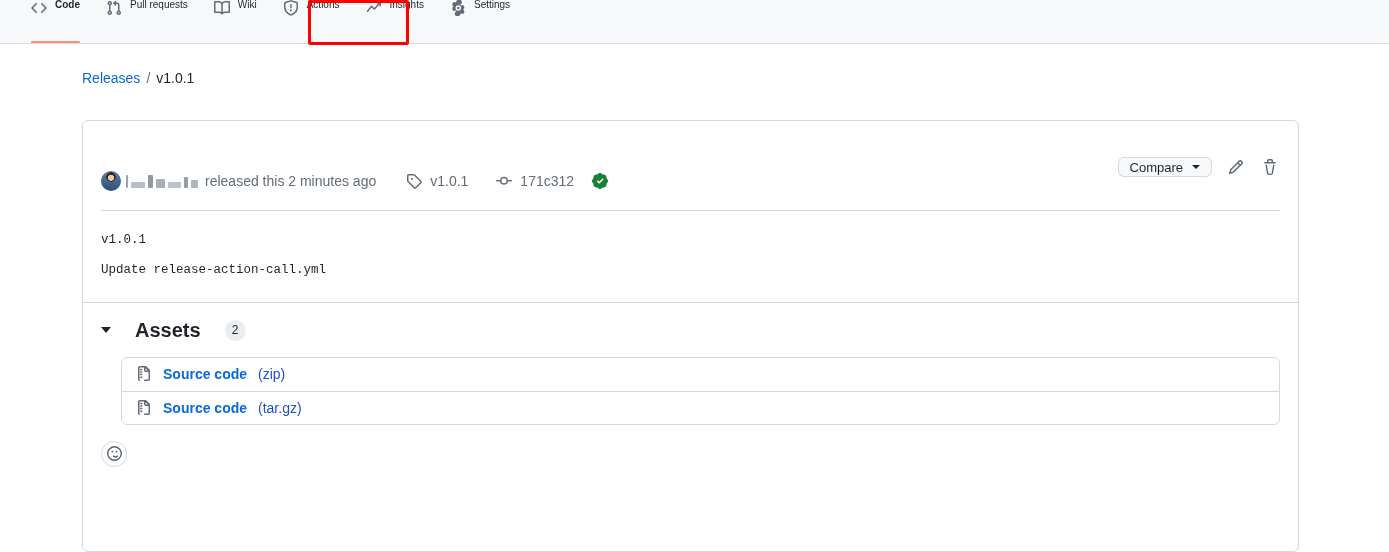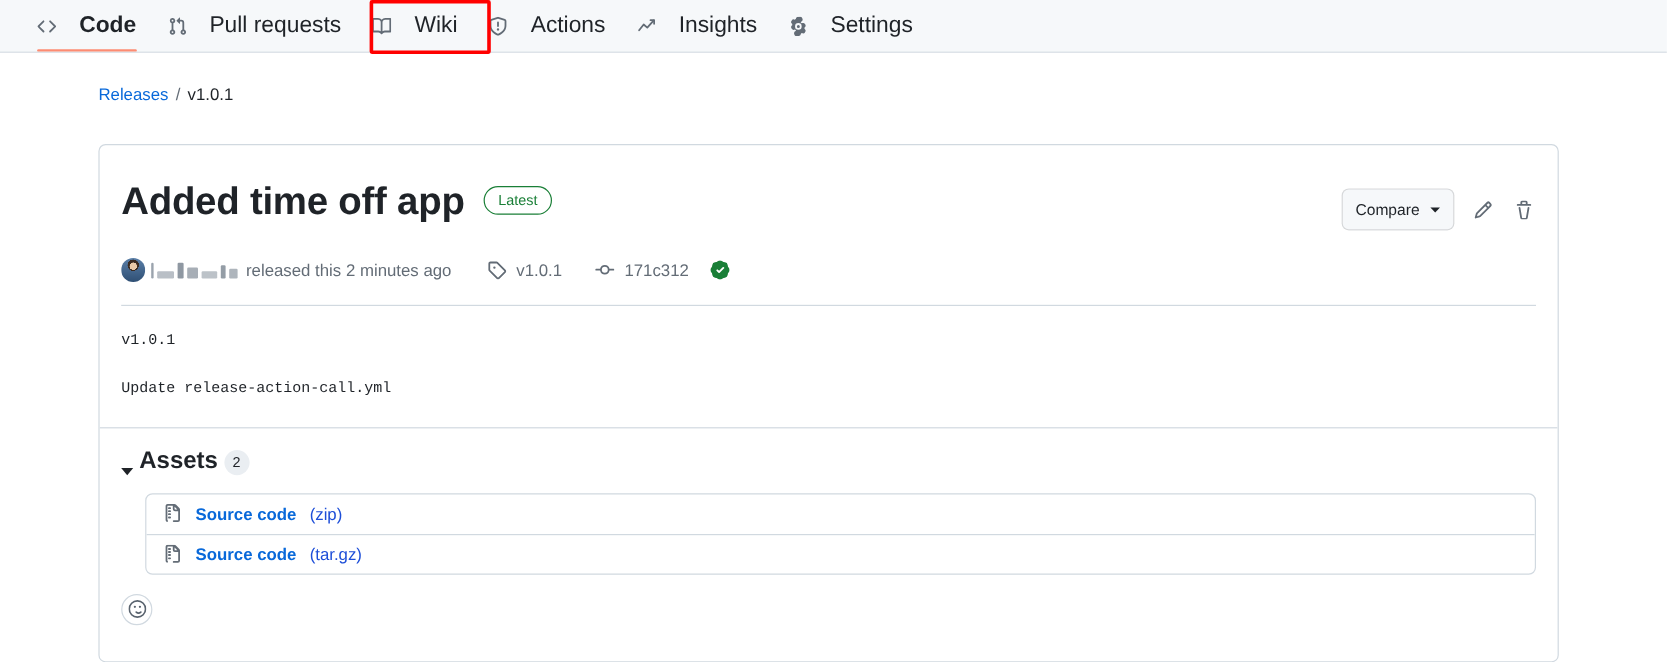--- a/index.html
+++ b/index.html
@@ -20,25 +20,25 @@
   }
   #nav-list {
     display: flex; align-items: center;
     height: 43px;
     padding-left: 18px;
     gap: 0px;
     list-style: none;
   }
   .nav-item {
     position: relative;
-    display: flex; align-items: center;
-    gap: 19px;
+    display: flex; align-items: flex-start;
+    gap: 8px;
     height: 43px;
     padding: 0 13px;
-    font-size: 19px;
+    font-size: 10px;
     color: #1f2328;
     cursor: pointer;
     white-space: nowrap;
   }
   .nav-item .nav-label { line-height: 1; }
   .nav-item.active .nav-label { font-weight: bold; }
   .nav-item.active::after {
     content: "";
     position: absolute;
     left: 13px; right: 13px; bottom: 0;
@@ -114,21 +114,21 @@
   }
 
   
   #header-actions {
     position: absolute;
     right: 18px; top: 36px;
     display: flex; align-items: center; gap: 14px;
   }
   #compare-button {
     display: inline-flex; align-items: center; gap: 9px;
-    height: 35px;
+    height: 20px;
     padding: 0 11px;
     background: #f6f8fa;
     border: 1px solid rgba(31,35,40,0.15);
     border-radius: 6px;
     font-size: 13px;
     color: #1f2328;
     cursor: pointer;
   }
   .caret-down {
     width: 0; height: 0;
@@ -195,29 +195,29 @@
   }
 
   
   #release-body {
     padding: 20px 18px 22px 18px;
     font-family: "Liberation Mono", "DejaVu Sans Mono", monospace;
     font-size: 12.5px;
     color: #1f2328;
     line-height: 1.5;
   }
-  #release-body p + p { margin-top: 21px; }
+  #release-body p + p { margin-top: 11px; }
 
   
   #assets-section {
     border-top: 1px solid #d1d9e0;
     padding: 16px 18px 18px 18px;
   }
   #assets-header {
-    display: flex; align-items: flex-end; gap: 5px;
+    display: flex; align-items: center; gap: 24px;
     cursor: pointer;
   }
   #assets-caret {
     width: 0; height: 0;
     border-left: 5px solid transparent;
     border-right: 5px solid transparent;
     border-top: 6px solid #1f2328;
   }
   #assets-label { font-size: 20px; font-weight: bold; color: #1f2328; }
   #assets-count {
@@ -335,24 +335,20 @@
 <div id="breadcrumb">
   <a class="crumb-link">Releases</a>
   <span class="crumb-sep">/</span>
   <span class="crumb-current">v1.0.1</span>
 </div>
 
 <section id="release-card">
 
   <div id="release-header">
 
-    <div id="title-row">
-      <h1 id="release-title">Added time off app</h1>
-      <span id="latest-badge">Latest</span>
-    </div>
 
     <div id="header-actions">
       <button id="compare-button">
         <span>Compare</span>
         <span class="caret-down"></span>
       </button>
       <span class="icon-button">
         <svg width="16" height="16" viewBox="0 0 16 16" fill="currentColor">
             <path d="M11.013 1.427a1.75 1.75 0 0 1 2.474 0l1.086 1.086a1.75 1.75 0 0 1 0 2.474l-8.61 8.61c-.21.21-.47.364-.756.445l-3.251.93a.75.75 0 0 1-.927-.928l.929-3.25c.081-.286.235-.547.445-.758l8.61-8.61Zm1.414 1.06a.25.25 0 0 0-.354 0L10.811 3.75l1.439 1.44 1.263-1.263a.25.25 0 0 0 0-.354Zm-1.237 3.763L9.75 4.81l-6.286 6.287a.25.25 0 0 0-.064.108l-.558 1.953 1.953-.558a.25.25 0 0 0 .108-.064Z"></path>
           </svg>

